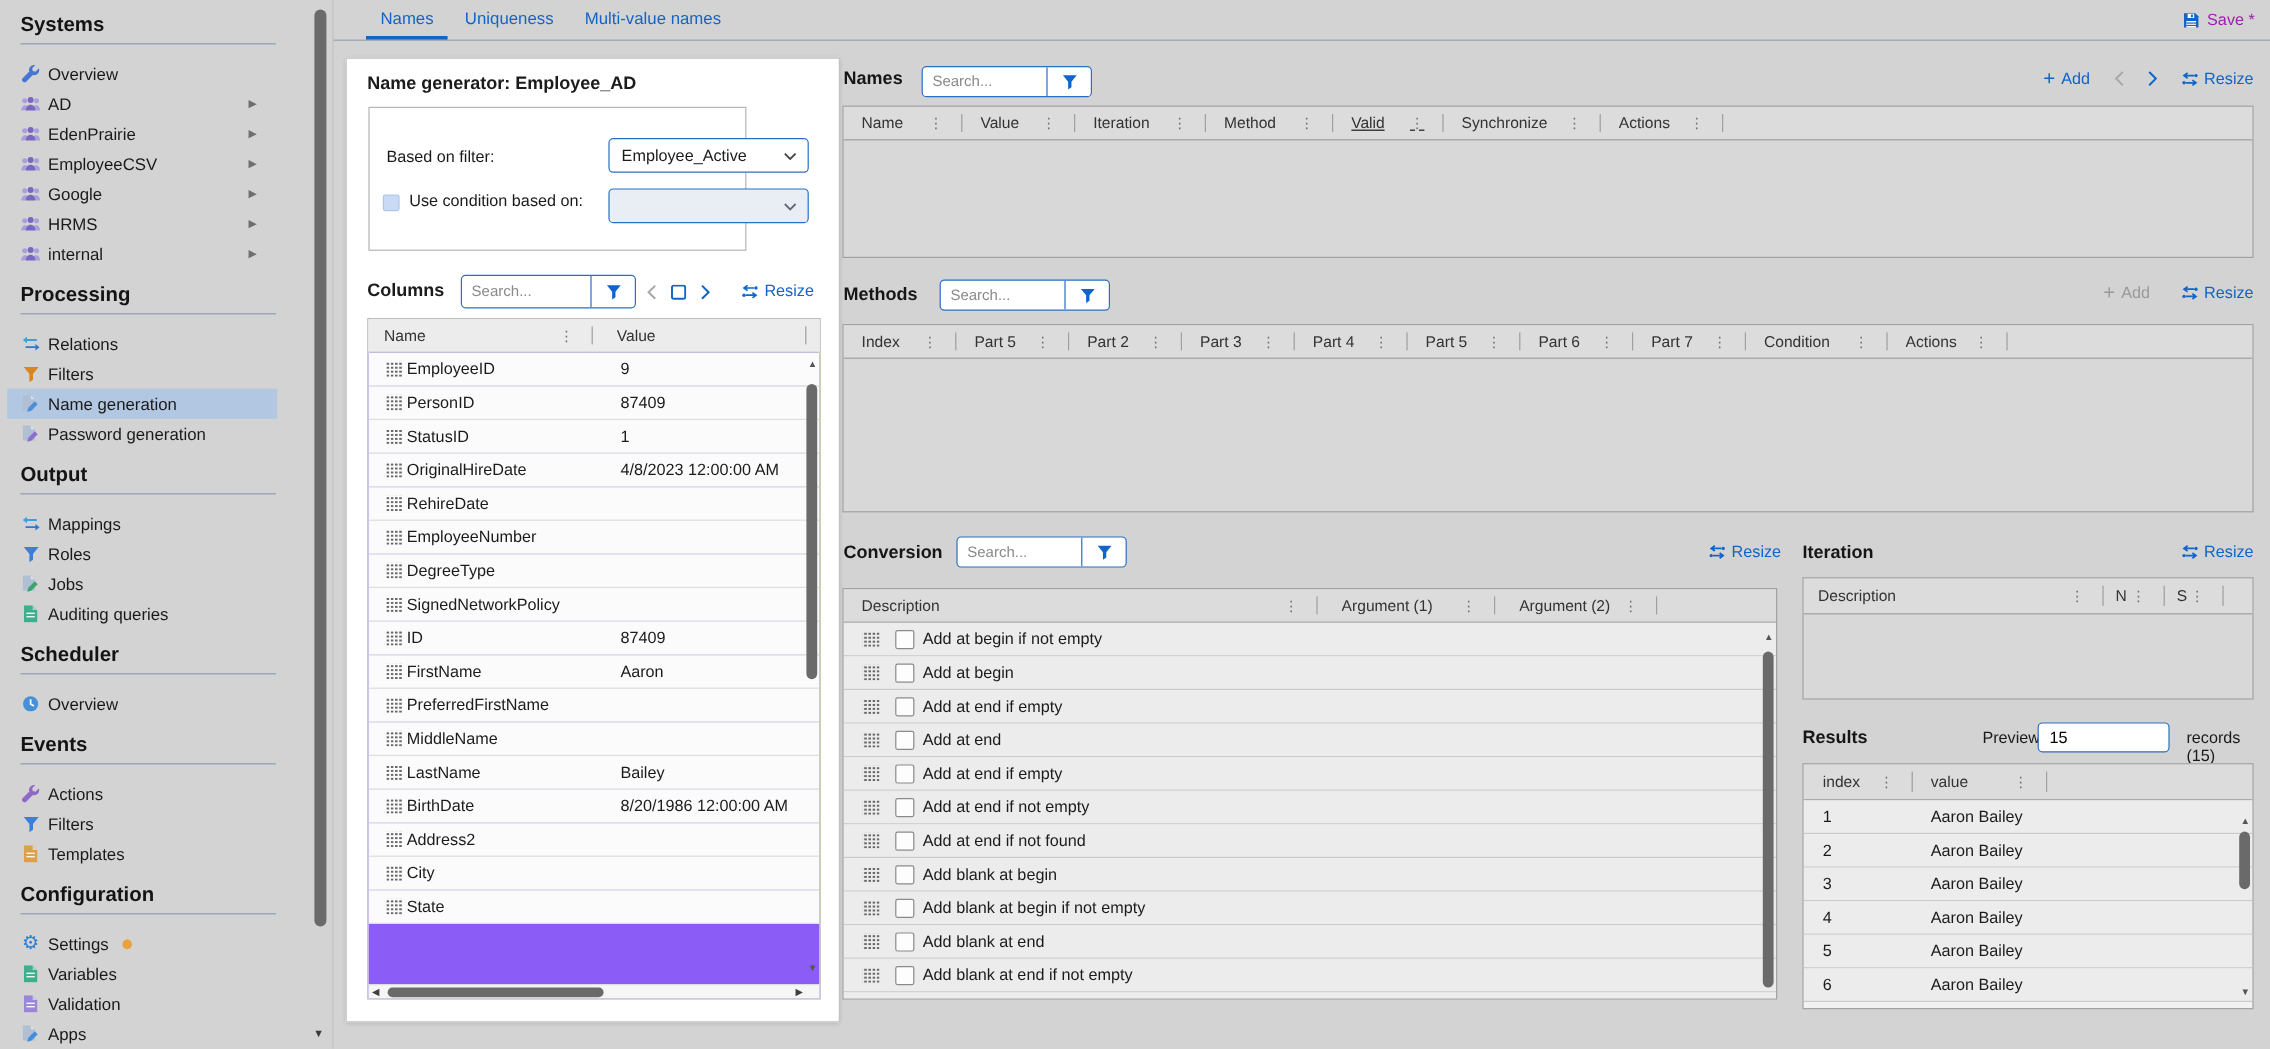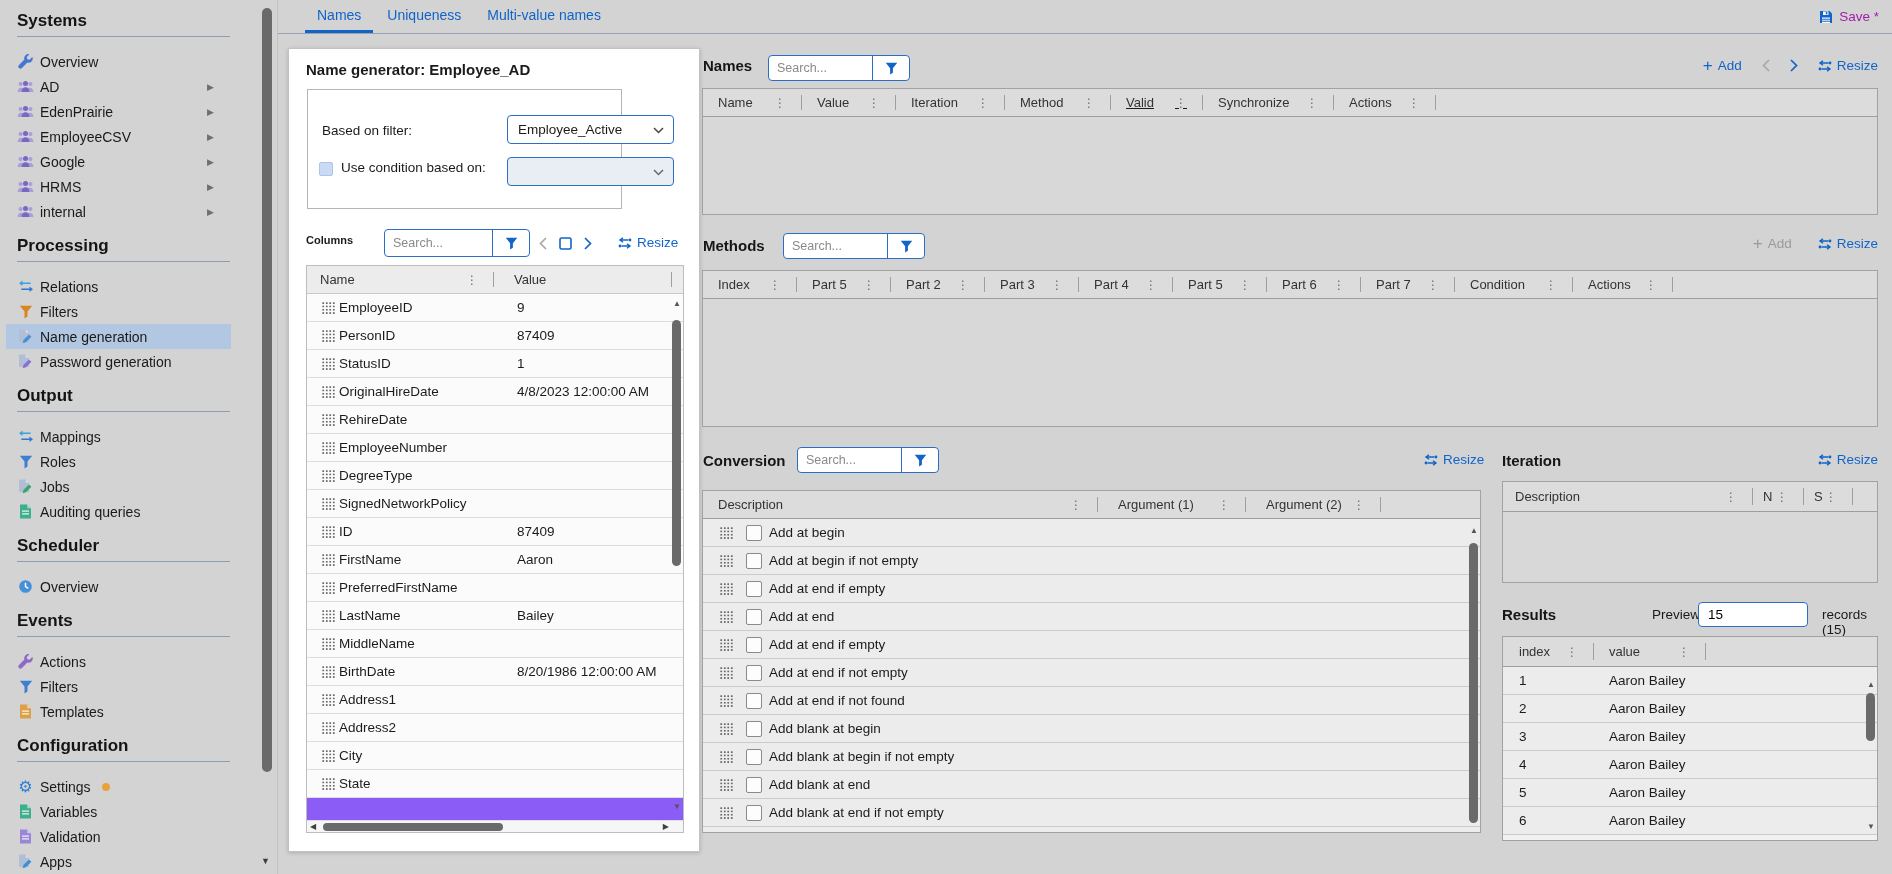--- a/index.html
+++ b/index.html
@@ -52,21 +52,21 @@
 .sarrow{position:absolute;font-size:8px;color:#404040;line-height:8px}
 
 #card{position:absolute;left:10px;top:48px;width:412px;height:804px;background:#fff;border:1px solid #c2c2c2;box-shadow:0 1px 4px rgba(0,0,0,.18)}
 #card-title{position:absolute;left:17px;top:12px;font-size:15px;font-weight:700}
 #fieldset{position:absolute;left:18px;top:40px;width:315px;height:120px;border:1px solid #b5b5b5}
 .flabel{position:absolute;font-size:13.5px;color:#1a1a1a}
 .select{position:absolute;left:199px;width:167px;height:29px;border:1px solid #2a6fc4;border-radius:4px;background:#fff;display:flex;align-items:center;padding:0 26px 0 10px;font-size:13.5px;cursor:pointer}
 .select .dchev{position:absolute;right:9px;top:11px}
 .select.empty{background:#e9edf4}
 #cond-cb{position:absolute;left:11px;top:72px;width:14px;height:14px;background:#c9daf4;border:1px solid #aec5e8;border-radius:2px}
-#cols-title{position:absolute;left:17px;top:185px;font-size:11px;font-weight:700}
+#cols-title{position:absolute;left:17px;top:185px;font-size:15px;font-weight:700}
 #cols-search{left:95px;top:180px;width:146px;height:28px}
 #cols-pager{position:absolute;left:250px;top:181px;display:flex;align-items:center;gap:12px;height:26px}
 #cols-resize{position:absolute;left:329px;top:186px}
 #cols-tbl{left:17px;top:216px;width:378px;height:568px;background:#fdfdfd;border-color:#bdbdbd}
 #cols-tbl .thead{background:#ececec;border-bottom:1px solid #c9c9c9}
 .crow{height:28px;display:flex;align-items:center;border-bottom:1px solid #dedede;background:#fbfbfb;font-size:13.5px;position:relative}
 .crow .nm{margin-left:32px;white-space:nowrap}
 .crow .vl{position:absolute;left:210px;white-space:nowrap}
 #cols-hscroll{position:absolute;left:0;right:0;bottom:0;height:12px;background:#f6f6f6;border-top:1px solid #ddd}
 #cols-hthumb{position:absolute;left:16px;top:2px;width:180px;height:8px;background:#6a6a6a;border-radius:4px}
@@ -482,37 +482,32 @@
               <span class="nm">FirstName</span>
               <span class="vl">Aaron</span>
             </div>
             <div class="crow">
               <span class="drag" style="position: absolute; left: 14px;"></span>
               <span class="nm">PreferredFirstName</span>
               <span class="vl"></span>
             </div>
             <div class="crow">
               <span class="drag" style="position: absolute; left: 14px;"></span>
+              <span class="nm">MiddleName</span>
+              <span class="vl"></span>
+            </div>
+            <div class="crow">
+              <span class="drag" style="position: absolute; left: 14px;"></span>
               <span class="nm">LastName</span>
               <span class="vl">Bailey</span>
             </div>
             <div class="crow">
               <span class="drag" style="position: absolute; left: 14px;"></span>
-              <span class="nm">MiddleName</span>
-              <span class="vl"></span>
-            </div>
-            <div class="crow">
-              <span class="drag" style="position: absolute; left: 14px;"></span>
               <span class="nm">BirthDate</span>
               <span class="vl">8/20/1986 12:00:00 AM</span>
-            </div>
-            <div class="crow">
-              <span class="drag" style="position: absolute; left: 14px;"></span>
-              <span class="nm">Address1</span>
-              <span class="vl"></span>
             </div>
             <div class="crow">
               <span class="drag" style="position: absolute; left: 14px;"></span>
               <span class="nm">Address2</span>
               <span class="vl"></span>
             </div>
             <div class="crow">
               <span class="drag" style="position: absolute; left: 14px;"></span>
               <span class="nm">City</span>
               <span class="vl"></span>
@@ -701,26 +696,26 @@
           <div class="hcell" style="width: 135px; padding-left: 20px;">
             <span class="hlabel">Argument (2)</span>
             <span class="kebab">⋮</span>
           </div>
           <div class="hfill"></div>
         </div>
       <div class="tbody" id="conv-tbody" style="top:28px;background:#f1f1f1">
           <div class="rrow">
             <span class="drag" style="margin-left: 16px;"></span>
             <span class="cb" style="margin-left: 13px;"></span>
+            <span class="convrow-label">Add at begin if not empty</span>
+          </div>
+          <div class="rrow">
+            <span class="drag" style="margin-left: 16px;"></span>
+            <span class="cb" style="margin-left: 13px;"></span>
             <span class="convrow-label">Add at begin</span>
-          </div>
-          <div class="rrow">
-            <span class="drag" style="margin-left: 16px;"></span>
-            <span class="cb" style="margin-left: 13px;"></span>
-            <span class="convrow-label">Add at begin if not empty</span>
           </div>
           <div class="rrow">
             <span class="drag" style="margin-left: 16px;"></span>
             <span class="cb" style="margin-left: 13px;"></span>
             <span class="convrow-label">Add at end if empty</span>
           </div>
           <div class="rrow">
             <span class="drag" style="margin-left: 16px;"></span>
             <span class="cb" style="margin-left: 13px;"></span>
             <span class="convrow-label">Add at end</span>

